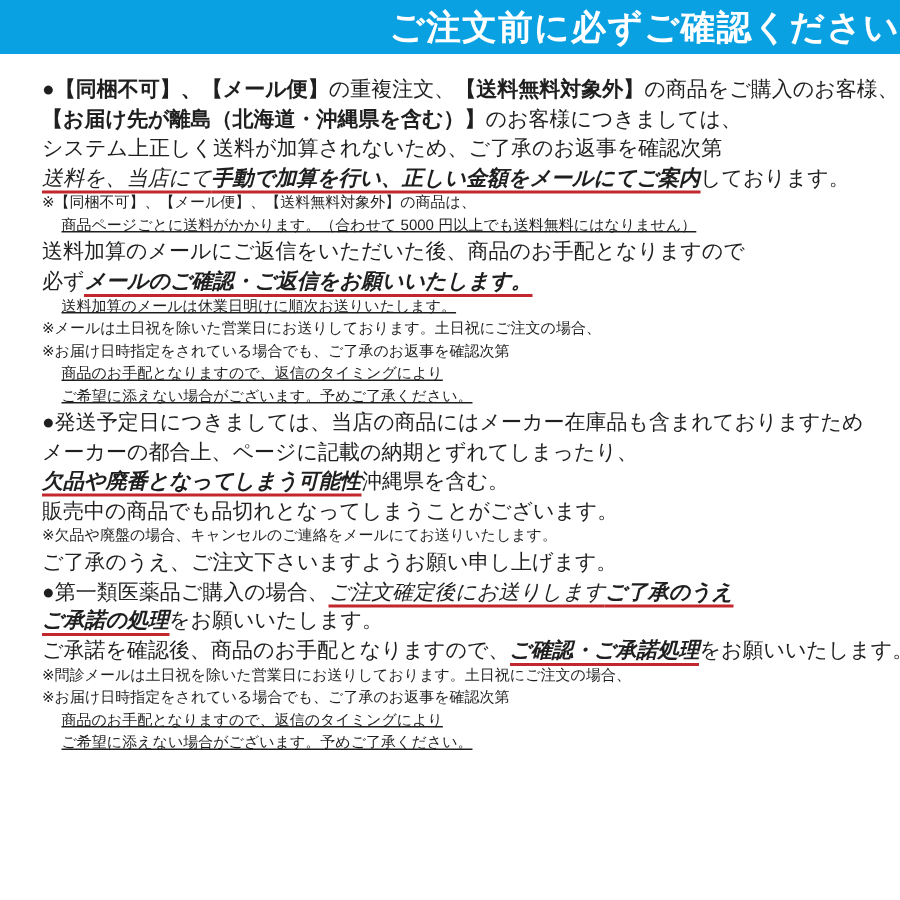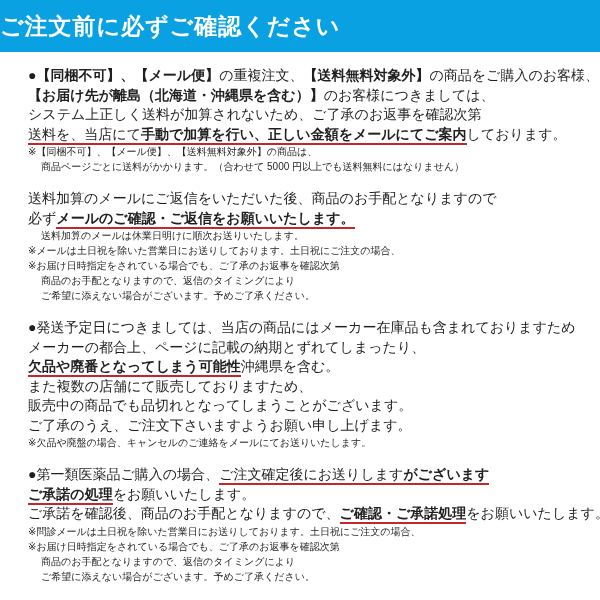--- a/index.html
+++ b/index.html
@@ -4,35 +4,35 @@
 <style>
   :root { --blue:#0aa1e2; --red:#c1272d; --text:#1f1f1f; }
   * { box-sizing: border-box; }
   html,body { margin:0; padding:0; }
   body {
     width:600px; height:600px; overflow:hidden;
     background:#ffffff; color:var(--text);
     font-family:"Liberation Sans","DejaVu Sans",sans-serif;
   }
   .header {
-    width:600px; height:52px; background:var(--blue);
-    display:flex; align-items:center; justify-content:flex-start;
+    width:600px; height:36px; background:var(--blue);
+    display:flex; align-items:center; justify-content:flex-end;
   }
   .header h1 {
     margin:0; color:#ffffff; font-size:23px; font-weight:bold;
     letter-spacing:1px; line-height:1;
   }
   .content { padding:14px 18px 0 28px; }
-  .section + .section { margin-top:15px; }
+  .section + .section { }
   p.line { margin:0; white-space:nowrap; }
   .main { font-size:14px; line-height:19.5px; }
   .note { font-size:10px; line-height:15px; }
-  .indent { padding-left:13px; }
+  .indent { padding-left:13px;text-decoration:underline; }
   .seg-b { font-weight:bold; }
-  .seg-u { border-bottom:2px solid var(--red); padding-bottom:1px; }
+  .seg-u { border-bottom:2px solid var(--red); padding-bottom:1px;font-style:italic; }
 </style>
 </head>
 <body>
 
 <div class="page">
   <header class="header">
     <h1>ご注文前に必ずご確認ください</h1>
   </header>
   <main class="content">
       <section class="section">
@@ -49,27 +49,26 @@
         <p class="line note indent"><span>送料加算のメールは休業日明けに順次お送りいたします。</span></p>
         <p class="line note"><span>※メールは土日祝を除いた営業日にお送りしております。土日祝にご注文の場合、</span></p>
         <p class="line note"><span>※お届け日時指定をされている場合でも、ご了承のお返事を確認次第</span></p>
         <p class="line note indent"><span>商品のお手配となりますので、返信のタイミングにより</span></p>
         <p class="line note indent"><span>ご希望に添えない場合がございます。予めご了承ください。</span></p>
       </section>
       <section class="section">
         <p class="line main"><span>●発送予定日につきましては、当店の商品にはメーカー在庫品も含まれておりますため</span></p>
         <p class="line main"><span>メーカーの都合上、ページに記載の納期とずれてしまったり、</span></p>
         <p class="line main"><span class="seg-b seg-u">欠品や廃番となってしまう可能性</span><span>沖縄県を含む。</span></p>
-        <p class="line main"><span>また複数の店舗にて販売しておりますため、</span></p>
         <p class="line main"><span>販売中の商品でも品切れとなってしまうことがございます。</span></p>
+        <p class="line note"><span>※欠品や廃盤の場合、キャンセルのご連絡をメールにてお送りいたします。</span></p>
         <p class="line main"><span>ご了承のうえ、ご注文下さいますようお願い申し上げます。</span></p>
-        <p class="line note"><span>※欠品や廃盤の場合、キャンセルのご連絡をメールにてお送りいたします。</span></p>
       </section>
       <section class="section">
-        <p class="line main"><span>●第一類医薬品ご購入の場合、</span><span class="seg-u">ご注文確定後にお送りします</span><span class="seg-b seg-u">がございます</span></p>
+        <p class="line main"><span>●第一類医薬品ご購入の場合、</span><span class="seg-u">ご注文確定後にお送りします</span><span class="seg-b seg-u">ご了承のうえ</span></p>
         <p class="line main"><span class="seg-b seg-u">ご承諾の処理</span><span>をお願いいたします。</span></p>
         <p class="line main"><span>ご承諾を確認後、商品のお手配となりますので、</span><span class="seg-b seg-u">ご確認・ご承諾処理</span><span>をお願いいたします。</span></p>
         <p class="line note"><span>※問診メールは土日祝を除いた営業日にお送りしております。土日祝にご注文の場合、</span></p>
         <p class="line note"><span>※お届け日時指定をされている場合でも、ご了承のお返事を確認次第</span></p>
         <p class="line note indent"><span>商品のお手配となりますので、返信のタイミングにより</span></p>
         <p class="line note indent"><span>ご希望に添えない場合がございます。予めご了承ください。</span></p>
       </section>
     </main>
 </div>
 

